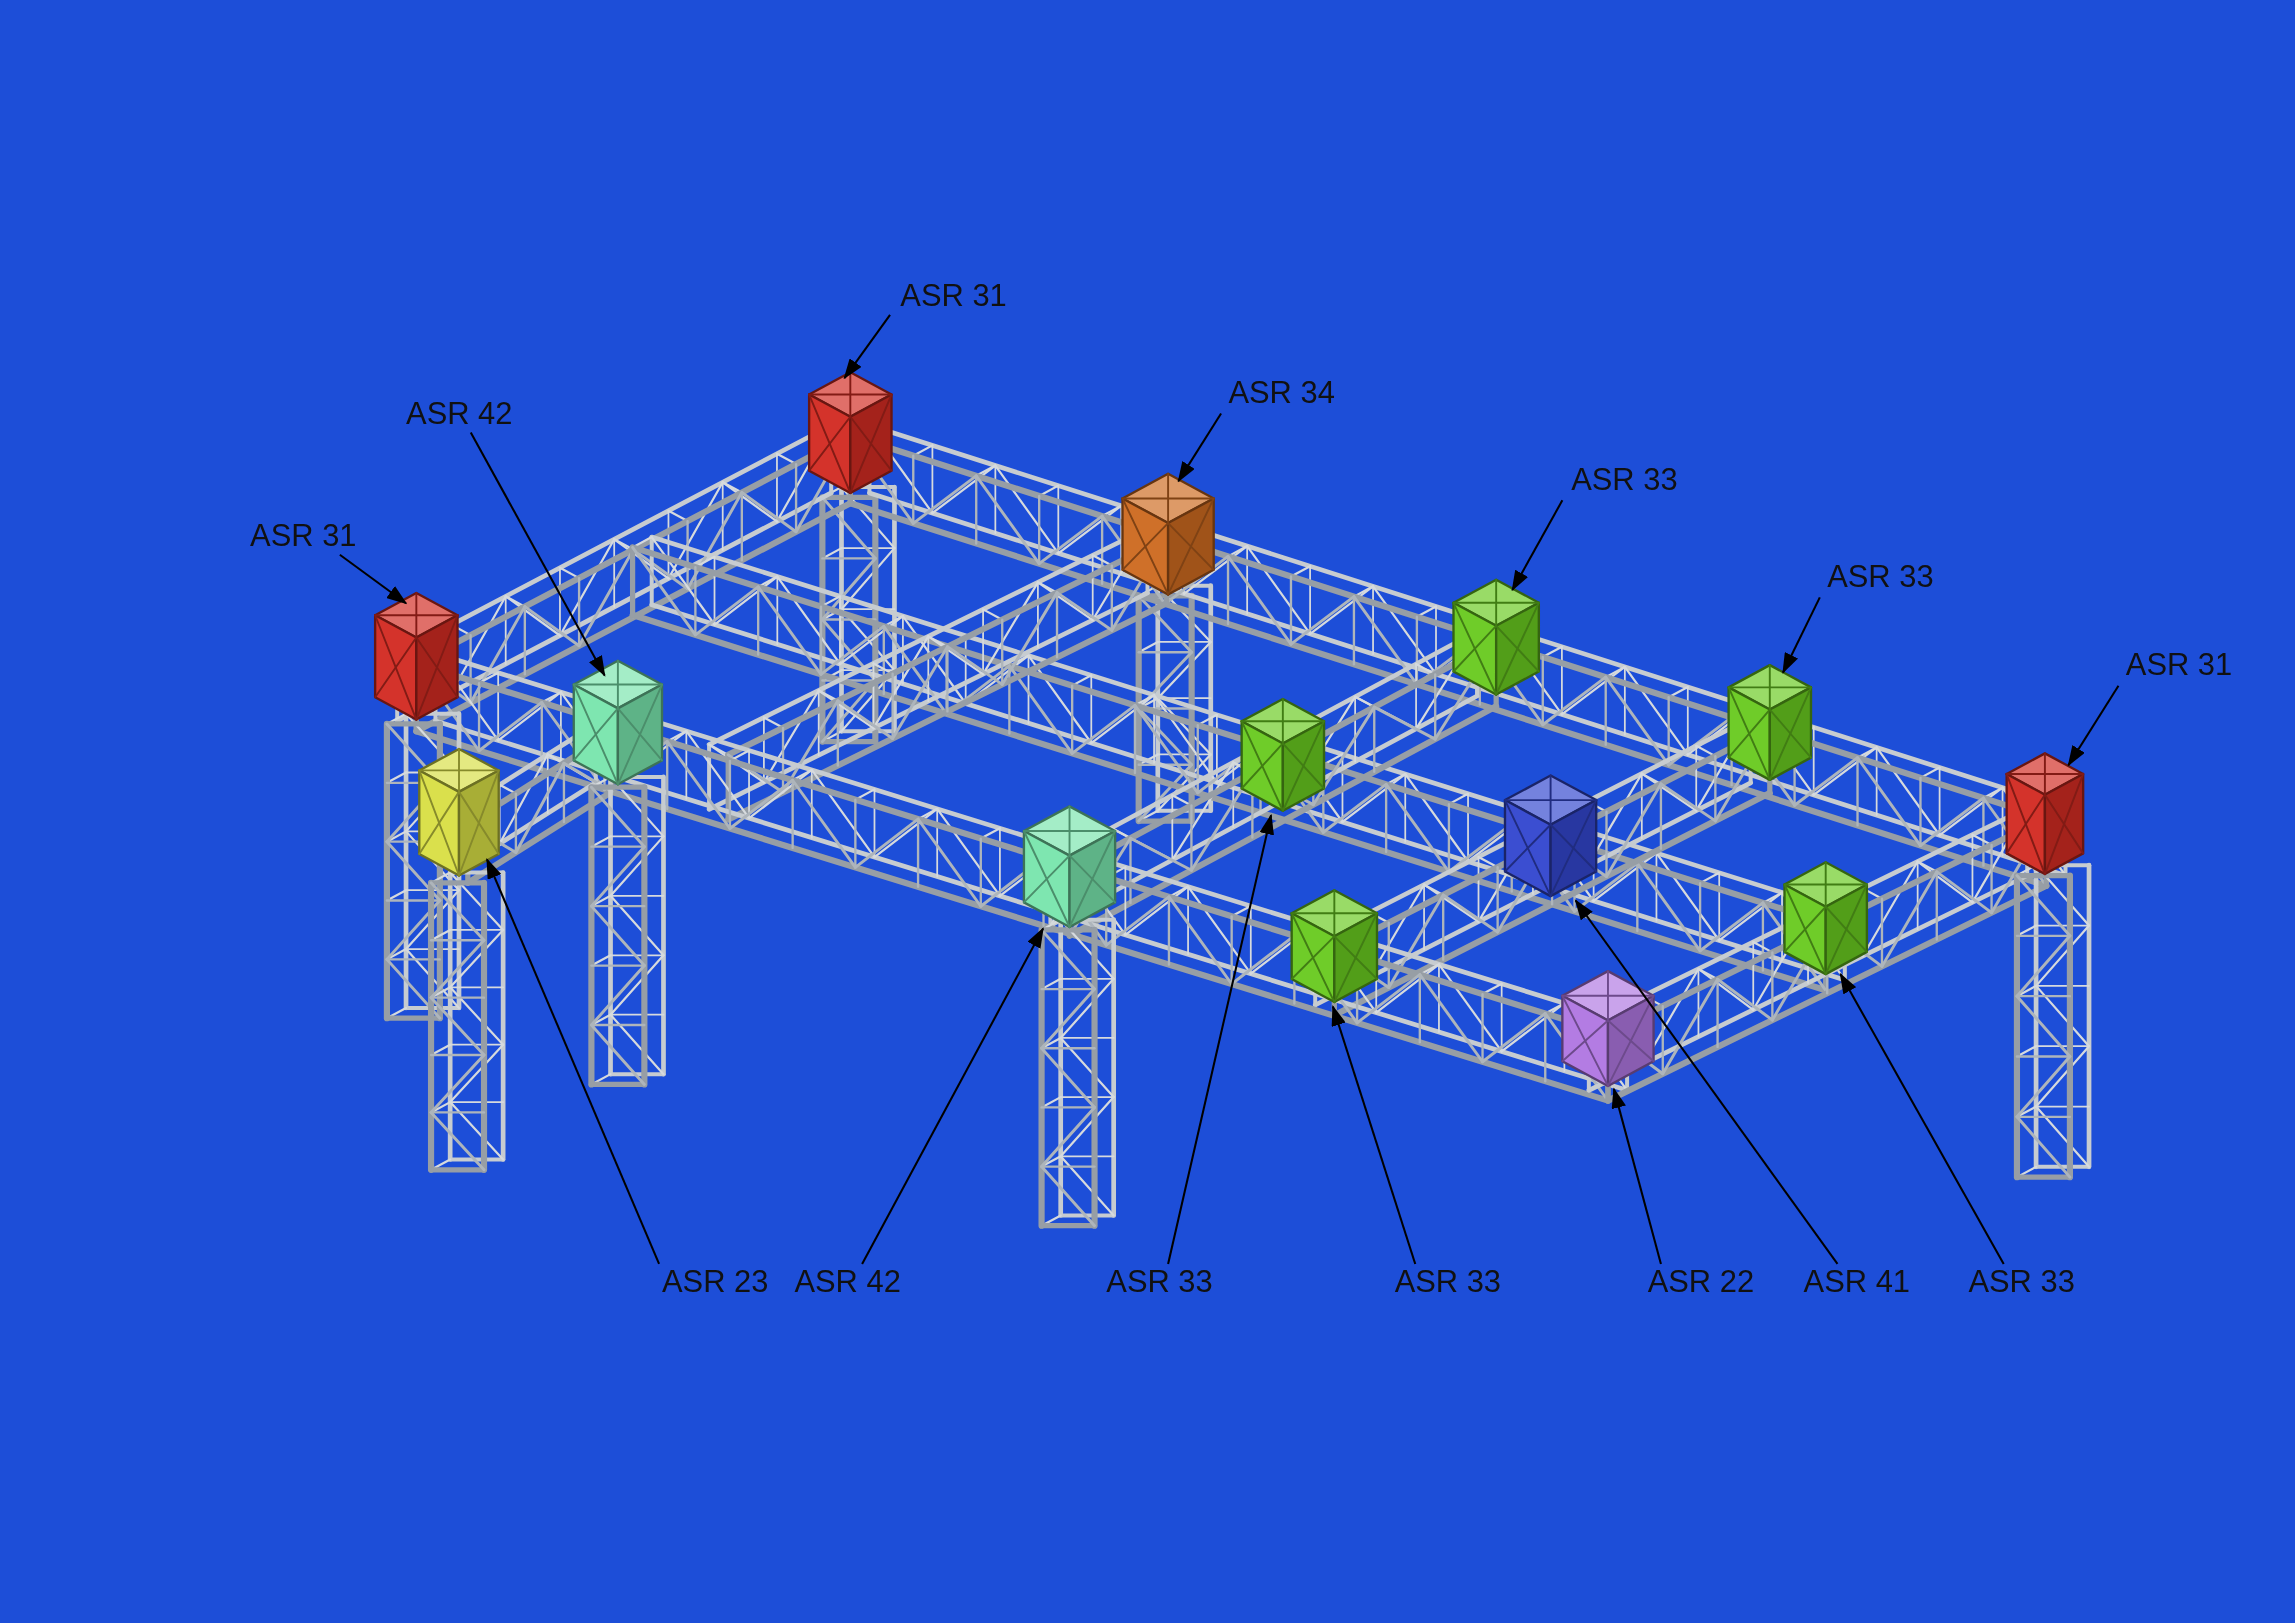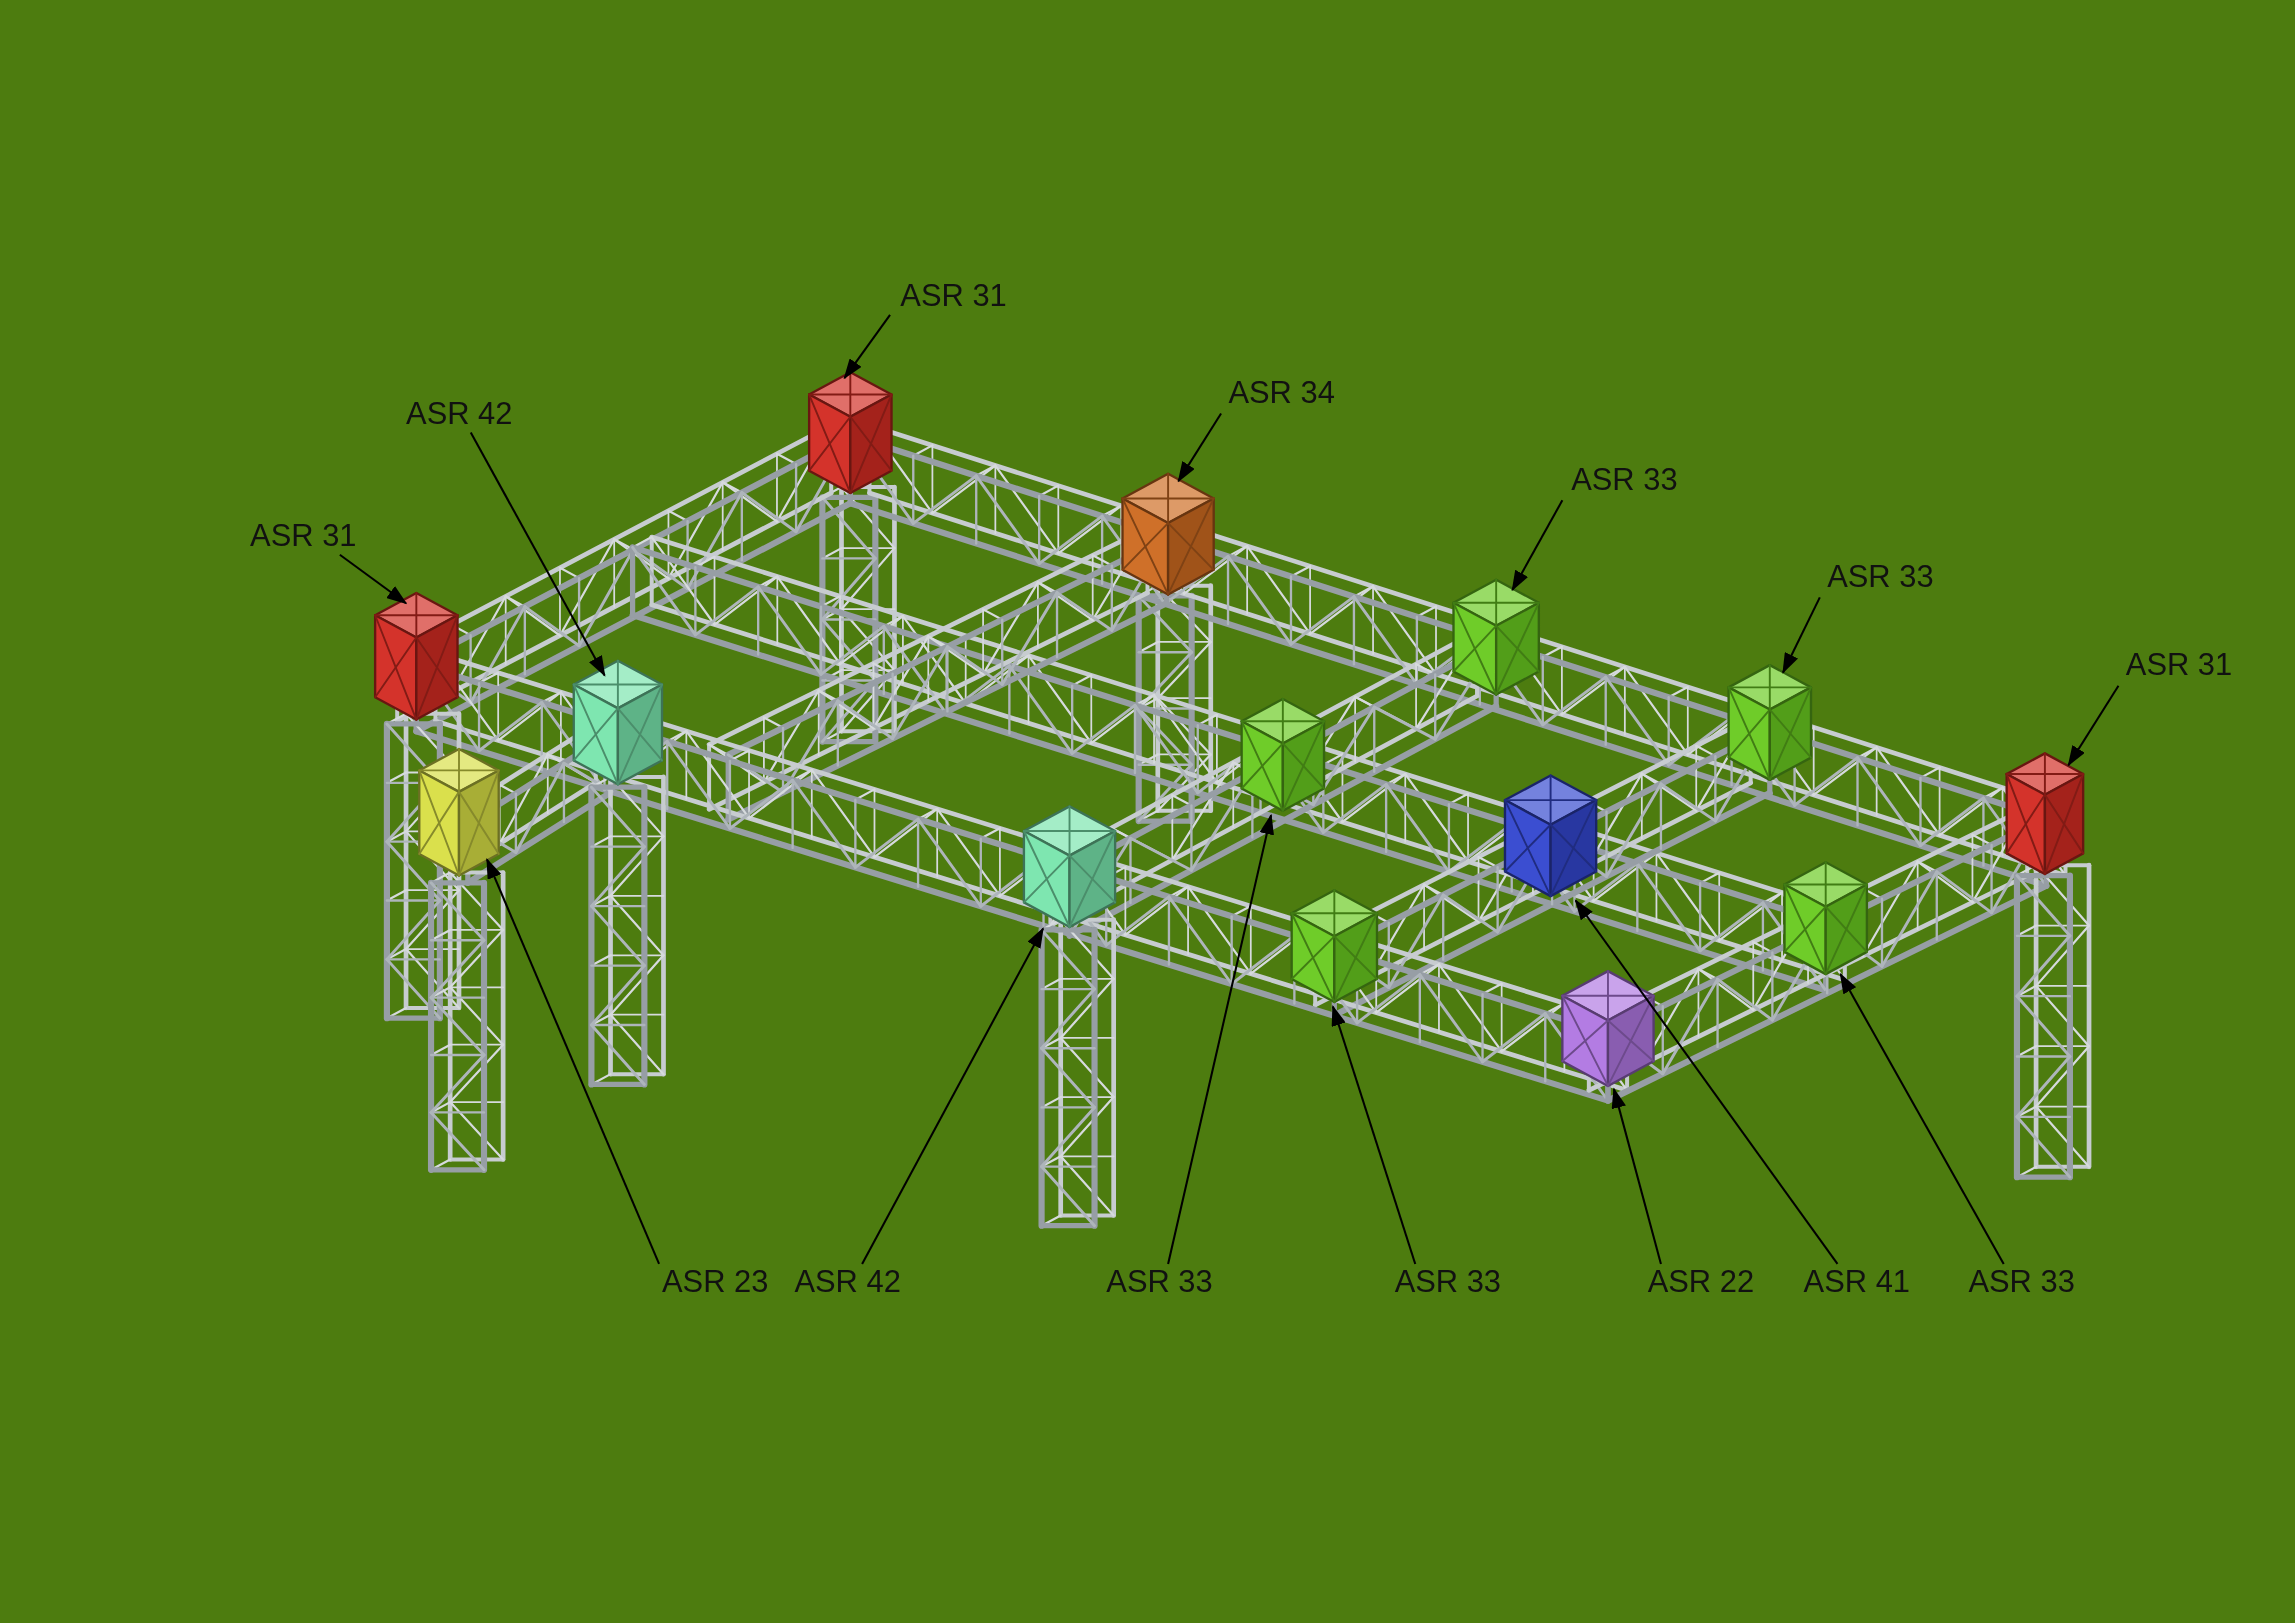--- a/index.html
+++ b/index.html
@@ -1,18 +1,18 @@
 <!DOCTYPE html>
 <html style="font-size:10.5px"><head>
 <meta charset="utf-8">
 <title>Diagram</title>
 <style>
   html,body{margin:0;padding:0;background:#ffffff;}
   body{width:2295px;height:1623px;overflow:hidden;}
-  .page{width:2295px;height:1623px;background:#4d7c0f;position:relative;text-decoration:underline;}
+  .page{width:2295px;height:1623px;background:#1d4ed8;position:relative;text-decoration:underline;}
   svg{display:block;width:2295px;height:1623px;}
   text{
     font-family:"Liberation Sans","DejaVu Sans",sans-serif;
     fill:#111111;
   }
 </style>
 </head>
 <body>
 
 <div class="page">

